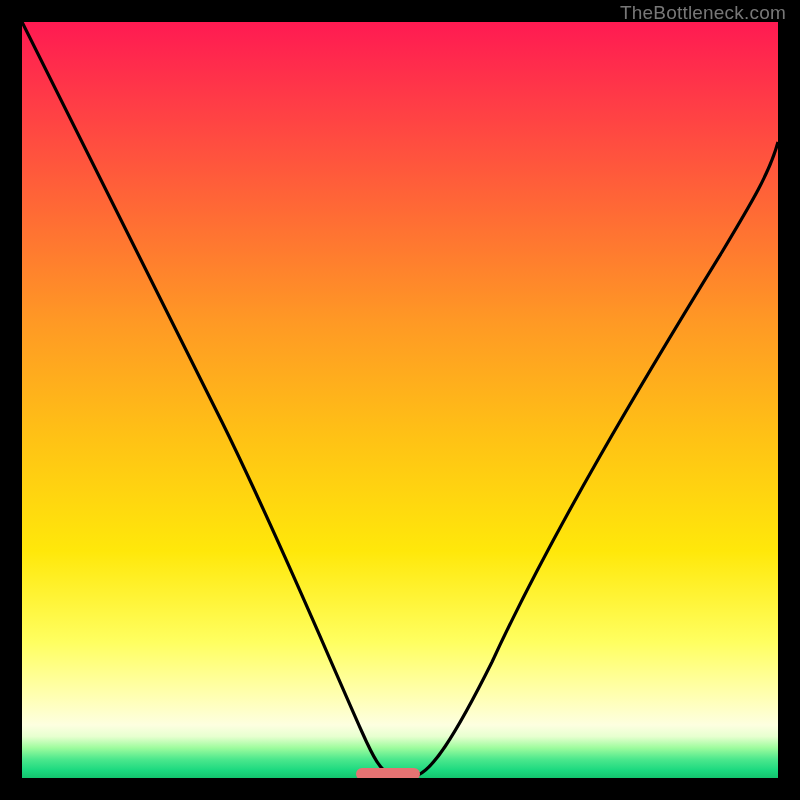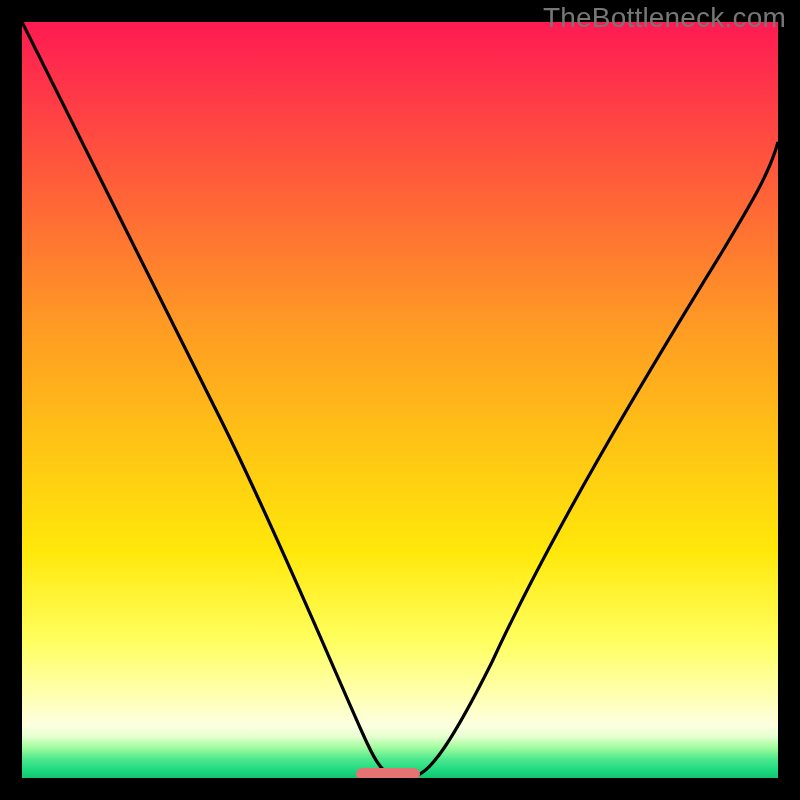--- a/index.html
+++ b/index.html
@@ -61,21 +61,21 @@
   .marker {
     position: absolute;
     background: #e57373;
     border-radius: 50px;
   }
   .watermark {
     position: absolute;
     top: 2px;
     right: 14px;
     color: #777777;
-    font-size: 28px;
+    font-size: 19px;
     letter-spacing: 0.2px;
   }
 </style>
 </head>
 <body>
 
 <div class="frame">
   <div class="plot-area">
     <div class="gradient"></div>
     <svg class="curve" viewBox="0 0 756 756" preserveAspectRatio="none">

